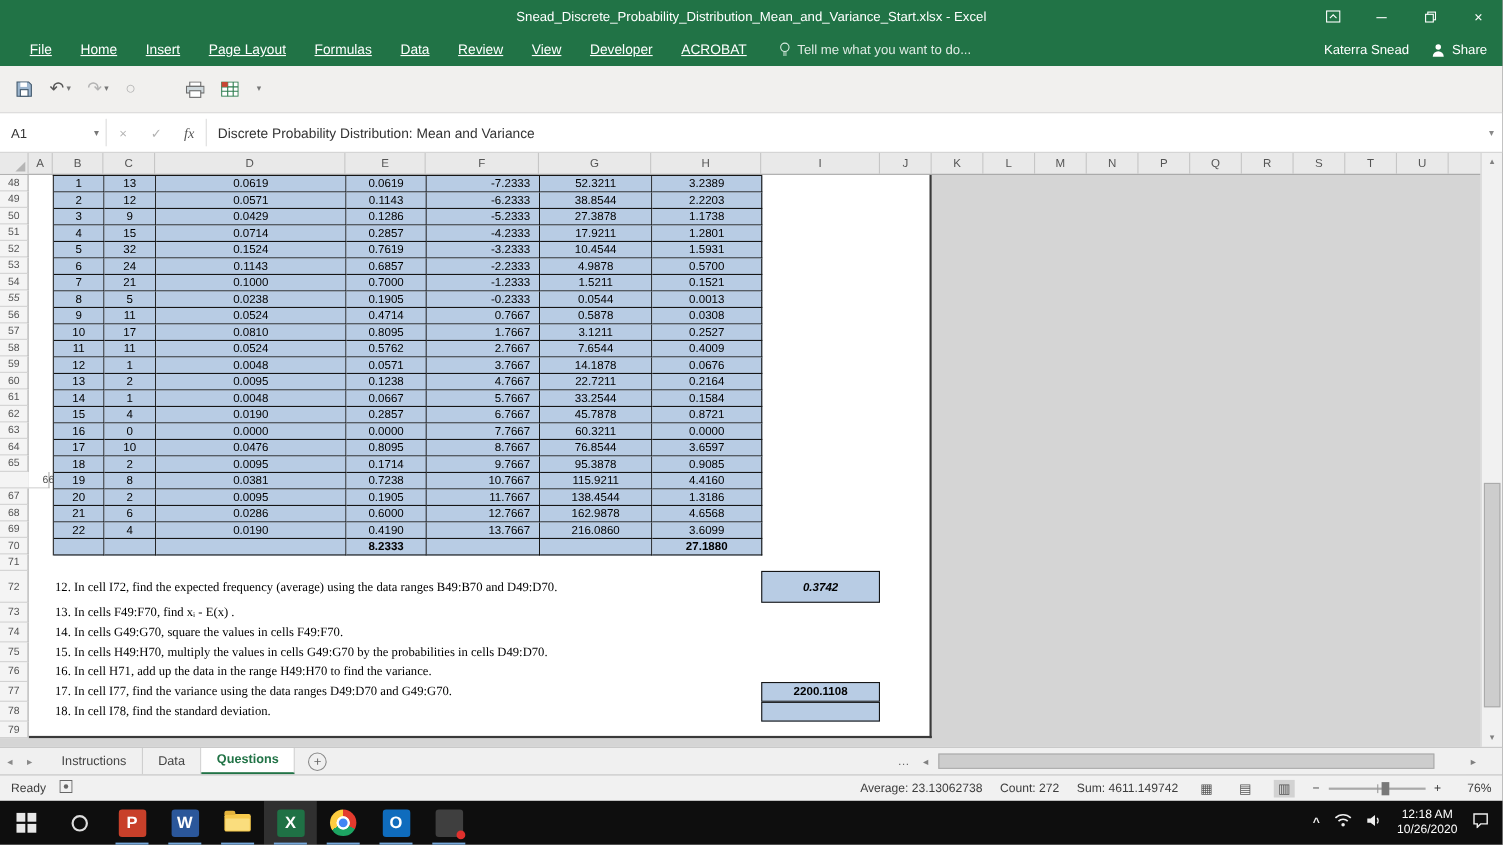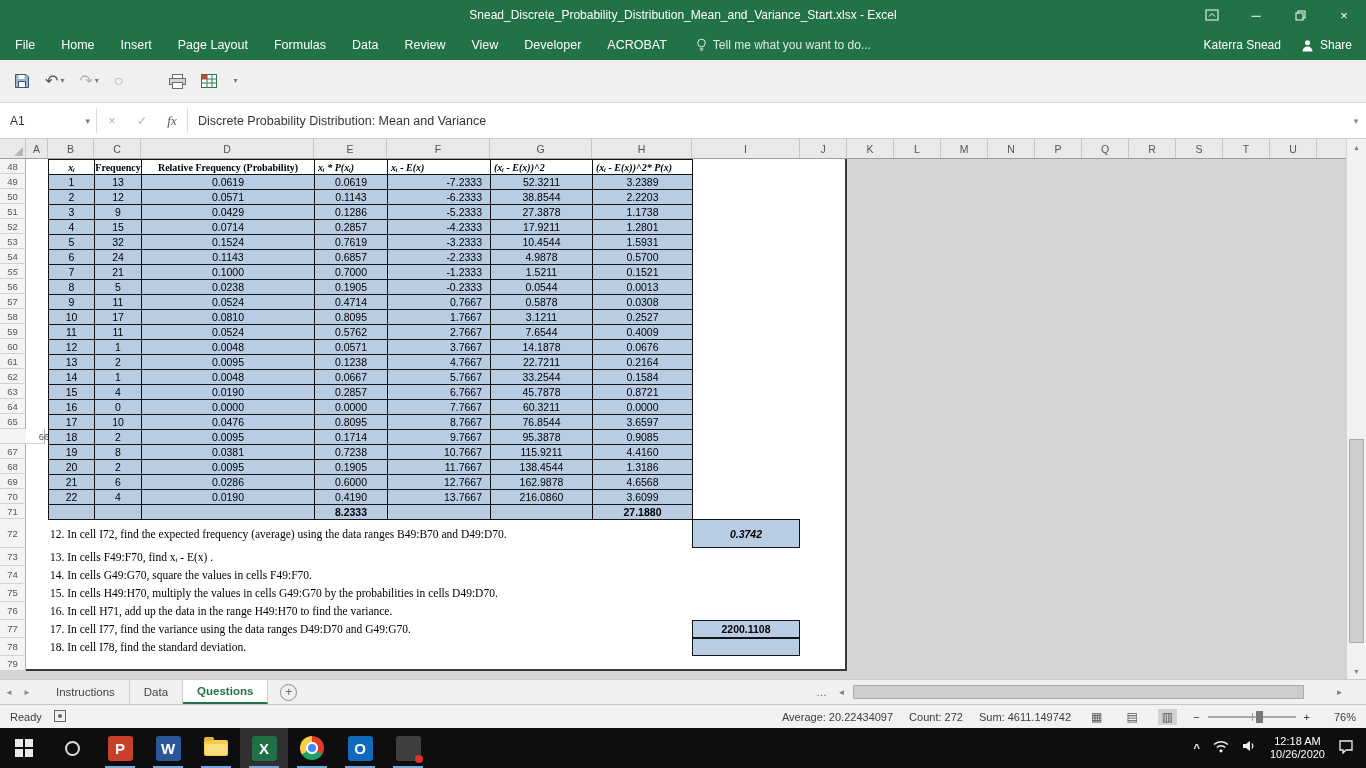--- a/index.html
+++ b/index.html
@@ -9,21 +9,21 @@
   #screen{ position:relative; width:1366px; height:768px; overflow:hidden; background:#d5d5d5; }
 
   
   #titlebar{ position:absolute; top:0; left:0; right:0; height:30px; background:var(--green); }
   #title{ position:absolute; left:0; right:0; top:0; height:30px; display:flex; align-items:center; justify-content:center; color:#fff; font-size:12px; }
   #win-controls{ position:absolute; right:0; top:0; height:30px; display:flex; z-index:3; }
   .wbtn{ width:44px; height:30px; display:flex; align-items:center; justify-content:center; color:#fff; font-size:13px; }
 
   
   #tabrow{ position:absolute; top:30px; left:0; right:0; height:30px; background:var(--green); display:flex; align-items:center; color:#fff; }
-  #ribbon-tabs{ display:flex; height:100%; padding-left:2px; }
+  #ribbon-tabs{ display:flex; height:100%; padding-left:14px;text-decoration:underline; }
   .rtab{ padding:0 13px; display:flex; align-items:center; font-size:12.5px; white-space:nowrap; }
   #tellme{ display:flex; align-items:center; gap:6px; margin-left:16px; color:rgba(255,255,255,.85); font-size:12px; white-space:nowrap; }
   #tabrow-right{ margin-left:auto; display:flex; align-items:center; gap:20px; padding-right:14px; font-size:12px; white-space:nowrap; }
   #share{ display:flex; align-items:center; gap:6px; }
 
   
   #qat{ position:absolute; top:60px; left:0; right:0; height:43px; background:#f1f0ee; border-bottom:1px solid #d9d9d9; display:flex; align-items:center; padding-left:14px; gap:15px; color:#555; }
   .qicon{ display:flex; align-items:center; font-size:16px; line-height:1; }
   .qdrop{ font-size:8px; color:#777; margin-left:2px; }
   .disabled{ color:#b3b3b3; }
@@ -277,29 +277,20 @@
         <div class="rowh" style="height: 18px;">73</div>
         <div class="rowh" style="height: 18px;">74</div>
         <div class="rowh" style="height: 18px;">75</div>
         <div class="rowh" style="height: 18px;">76</div>
         <div class="rowh" style="height: 18px;">77</div>
         <div class="rowh" style="height: 18px;">78</div>
         <div class="rowh" style="height: 15px;">79</div>
       </div>
     <div id="table-host">
         <div class="trow">
-          <div class="tcell hd ital" style="width: 46px;">xᵢ</div>
-          <div class="tcell hd" style="width: 47px;">Frequency</div>
-          <div class="tcell hd" style="width: 173px;">Relative Frequency (Probability)</div>
-          <div class="tcell hd ital left" style="width: 73px;">xᵢ * P(xᵢ)</div>
-          <div class="tcell hd ital left" style="width: 103px;">xᵢ - E(x)</div>
-          <div class="tcell hd ital left" style="width: 102px;">(xᵢ - E(x))^2</div>
-          <div class="tcell hd ital left" style="width: 100px;">(xᵢ - E(x))^2* P(x)</div>
-        </div>
-        <div class="trow">
           <div class="tcell" style="width: 46px;">1</div>
           <div class="tcell" style="width: 47px;">13</div>
           <div class="tcell" style="width: 173px;">0.0619</div>
           <div class="tcell" style="width: 73px;">0.0619</div>
           <div class="tcell right" style="width: 103px;">-7.2333</div>
           <div class="tcell" style="width: 102px;">52.3211</div>
           <div class="tcell" style="width: 100px;">3.2389</div>
         </div>
         <div class="trow">
           <div class="tcell" style="width: 46px;">2</div>
@@ -544,21 +535,21 @@
     <div id="sb-left">
       <span>Ready</span>
       <span>
         <svg width="12" height="12" viewBox="0 0 12 12">
             <rect x="0.5" y="0.5" width="11" height="11" fill="none" stroke="#666"></rect>
             <circle cx="6" cy="6" r="2" fill="#666"></circle>
           </svg>
       </span>
     </div>
     <div id="sb-right">
-      <span>Average: 20.22434097</span>
+      <span>Average: 23.13062738</span>
       <span>Count: 272</span>
       <span>Sum: 4611.149742</span>
       <span class="viewbtn">▦</span>
       <span class="viewbtn">▤</span>
       <span class="viewbtn active">▥</span>
       <div id="zoom">
         <span>−</span>
         <div id="zoomtrack">
             <div id="zoomthumb"></div>
           </div>

